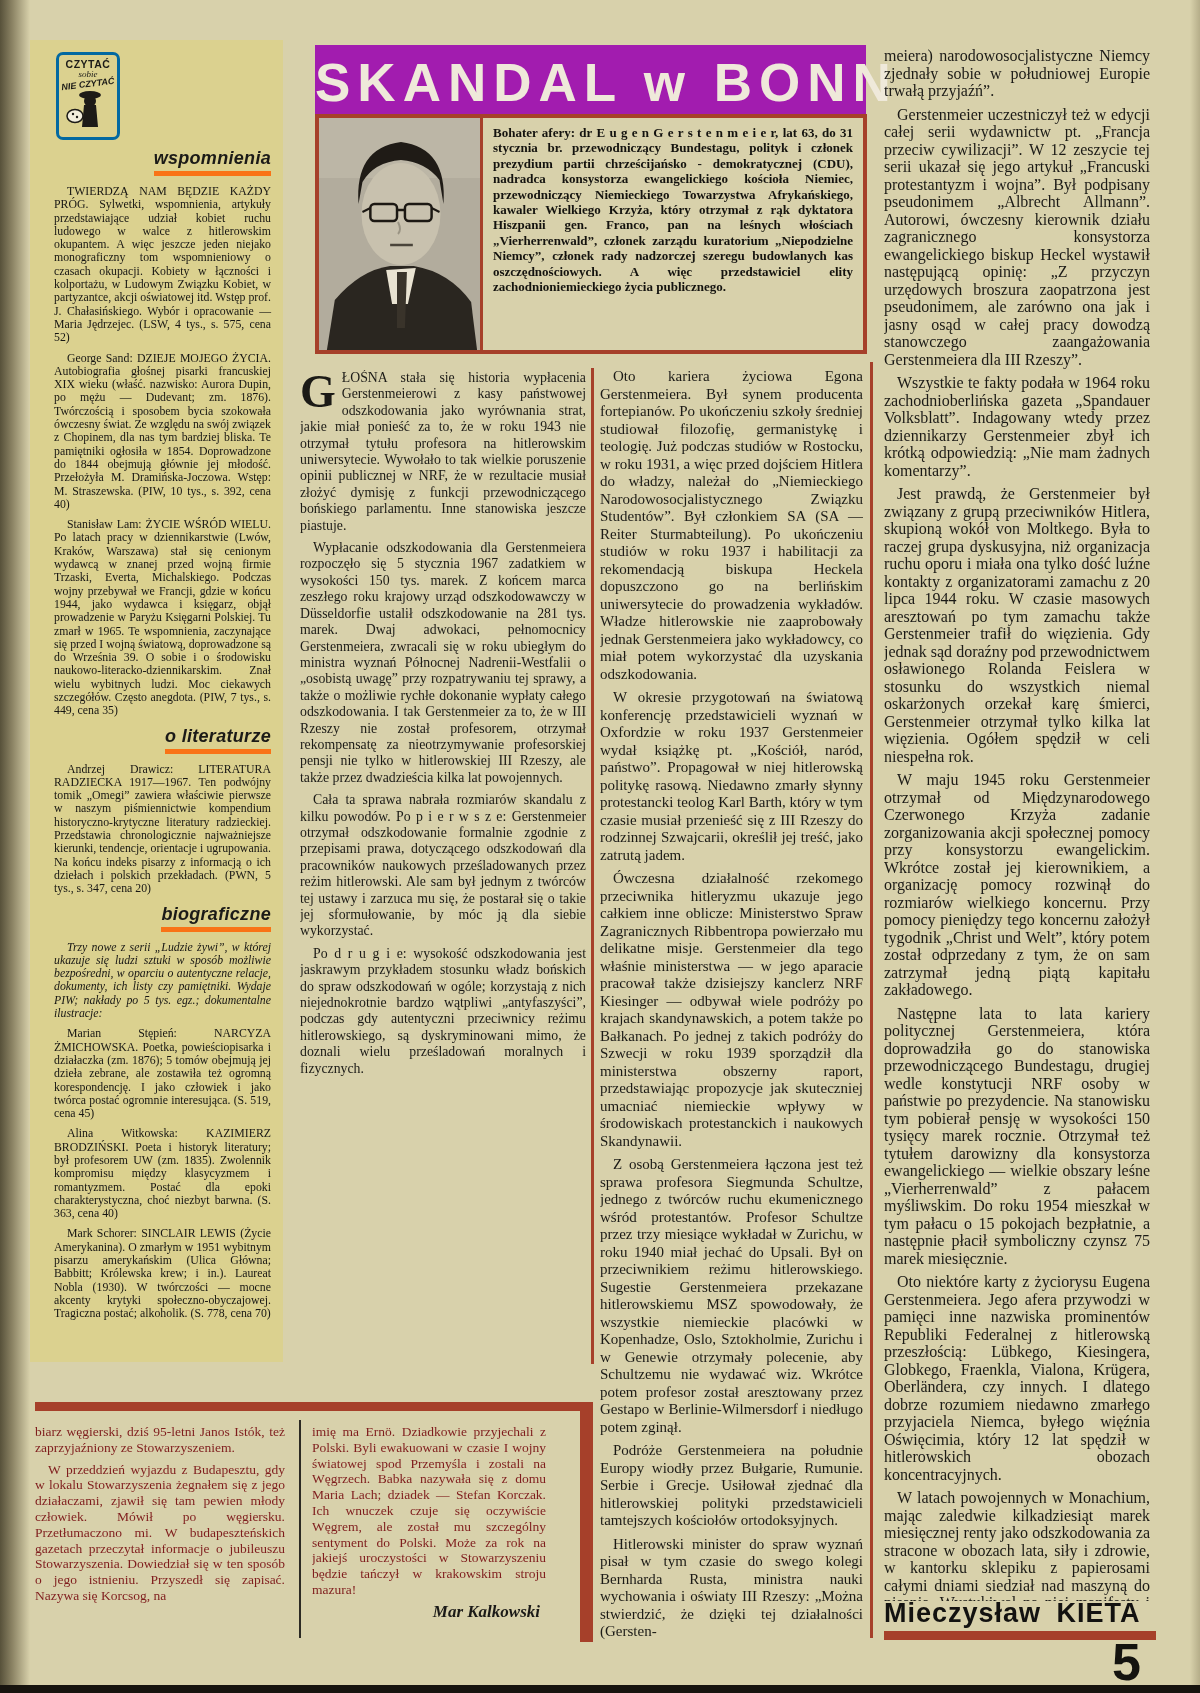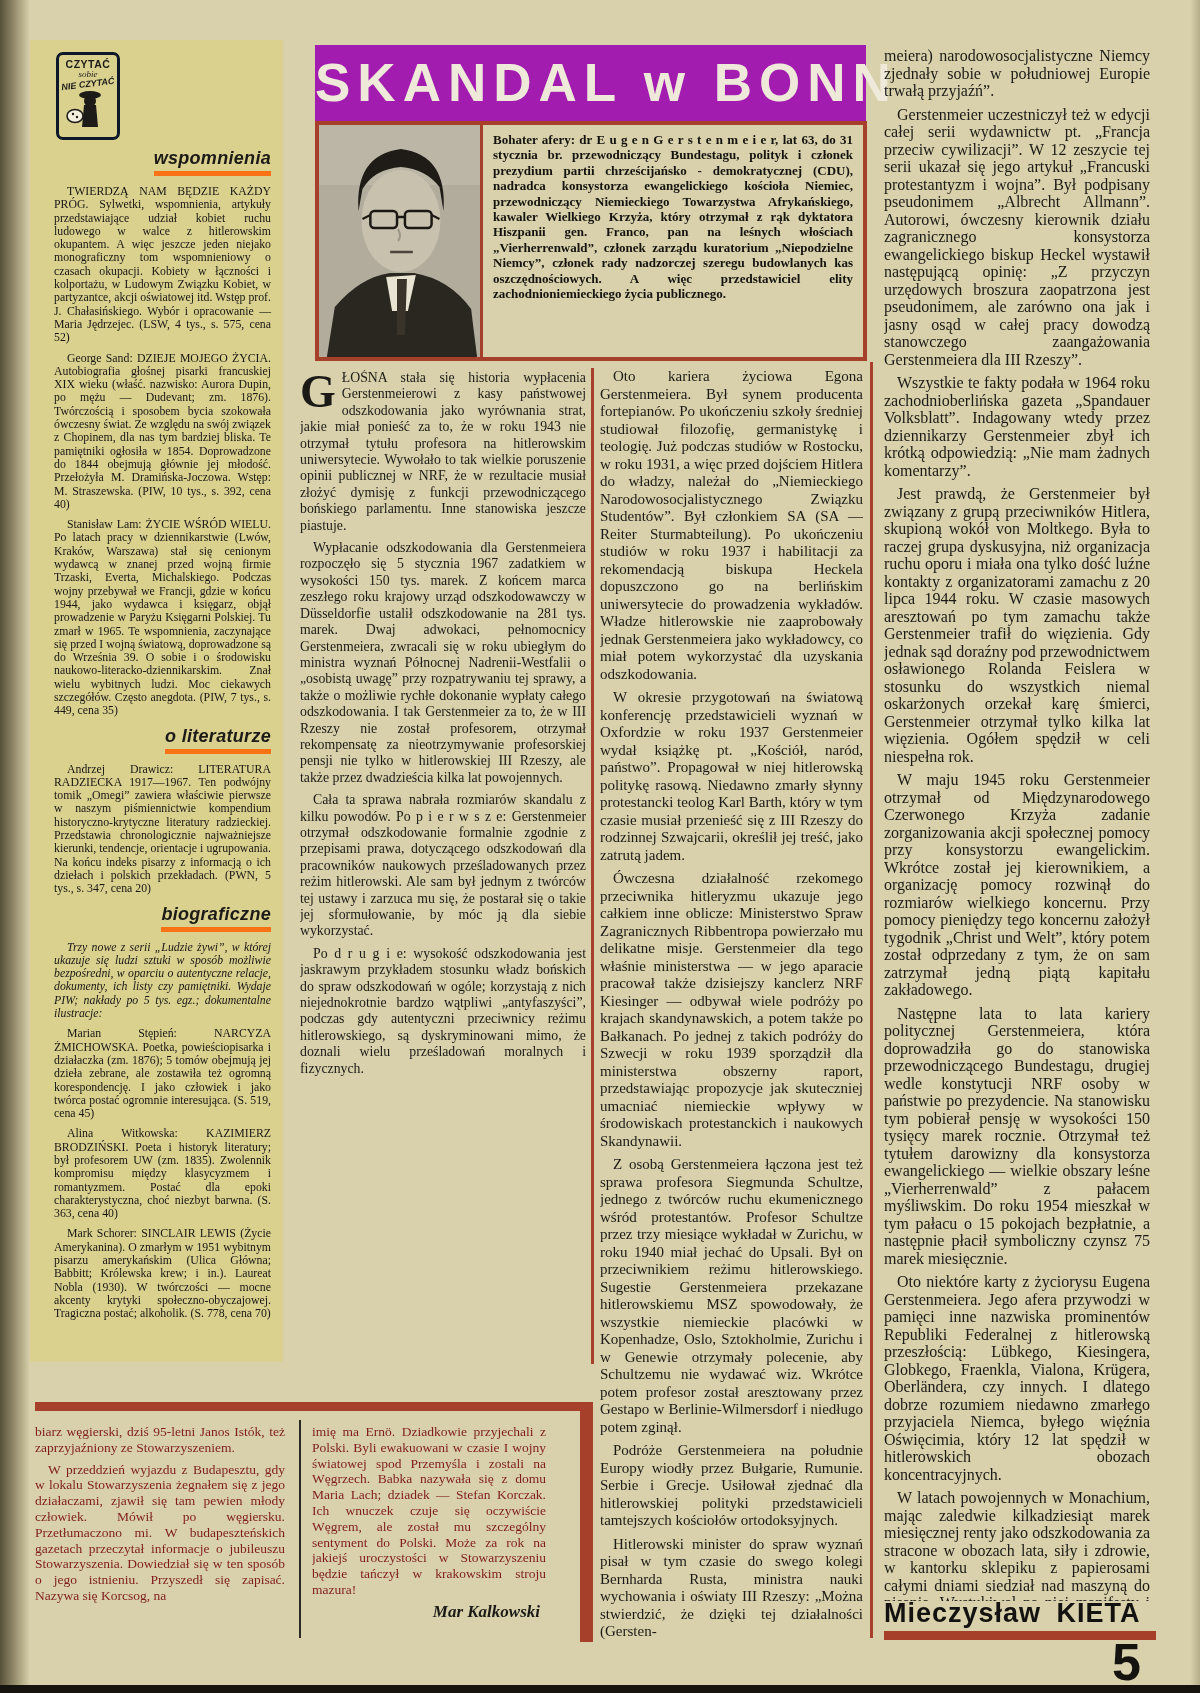--- a/index.html
+++ b/index.html
@@ -11,41 +11,41 @@
   .abs{position:absolute;}
   
   .edge-left{left:0;top:0;width:30px;height:1693px;
     background:linear-gradient(90deg,#57513a 0%,#8a8263 40%,rgba(216,209,171,0) 100%);}
   .edge-bottom{left:0;top:1685px;width:1200px;height:8px;background:#17140f;}
   .edge-right{left:1190px;top:0;width:10px;height:1693px;background:linear-gradient(270deg,#b5ad89,rgba(216,209,171,0));}
 
   
   .review-col{left:30px;top:40px;width:253px;height:1322px;background:#dbd18f;
     box-sizing:border-box;padding:12px 12px 0 24px;overflow:hidden;}
-  .logo-box{width:64px;height:88px;border:3px solid #0f172a;border-radius:7px;
+  .logo-box{width:64px;height:88px;border:3px solid #0369a1;border-radius:7px;
     margin:0 0 4px 2px;box-sizing:border-box;text-align:center;
     font-family:"Liberation Sans",sans-serif;line-height:1;padding-top:4px;}
   .logo-box .l1{font-weight:bold;font-size:10.5px;letter-spacing:.5px;}
   .logo-box .l2{font-style:italic;font-size:9px;font-family:"Liberation Serif",serif;}
   .logo-box .l3{font-weight:bold;font-style:italic;font-size:9px;transform:rotate(-7deg);margin-top:1px;}
   .sec-head{display:block;text-align:right;margin:8px 0 9px;}
   .sec-head span{display:inline-block;font-family:"Liberation Sans",sans-serif;
     font-weight:bold;font-style:italic;font-size:18px;letter-spacing:.3px;
     border-bottom:5px solid #f97316;padding-bottom:2px;}
   .review-col p{margin:0 0 7px;font-size:11.8px;line-height:13.3px;
     text-align:justify;text-indent:13px;color:#171613;}
   .review-col p.italic{font-style:italic;}
 
   
   .banner{left:315px;top:45px;width:551px;height:76px;background:#a21caf;
     color:#efe9da;font-family:"Liberation Sans",sans-serif;font-weight:bold;
     font-size:53px;line-height:76px;text-align:center;letter-spacing:7px;white-space:nowrap;}
 
   
-  .lead-box{left:315px;top:121px;width:552px;height:240px;border:4px solid #a6402a;
+  .lead-box{left:315px;top:114px;width:552px;height:240px;border:4px solid #a6402a;
     box-sizing:border-box;display:flex;background:#d8d1ab;}
   .photo{width:164px;height:100%;border-right:3px solid #a6402a;box-sizing:border-box;flex:none;}
   .photo svg{display:block;width:100%;height:100%;}
   .lead-text{flex:1;padding:7px 10px 0 10px;font-weight:bold;font-size:13px;
     line-height:15.4px;text-align:justify;color:#14130f;}
 
   
   .art{overflow:hidden;}
   .art p{margin:0 0 6px;text-align:justify;text-indent:13px;color:#1b1a16;}
   .col1{left:300px;top:370px;width:286px;height:994px;font-size:13.8px;line-height:16.4px;}

